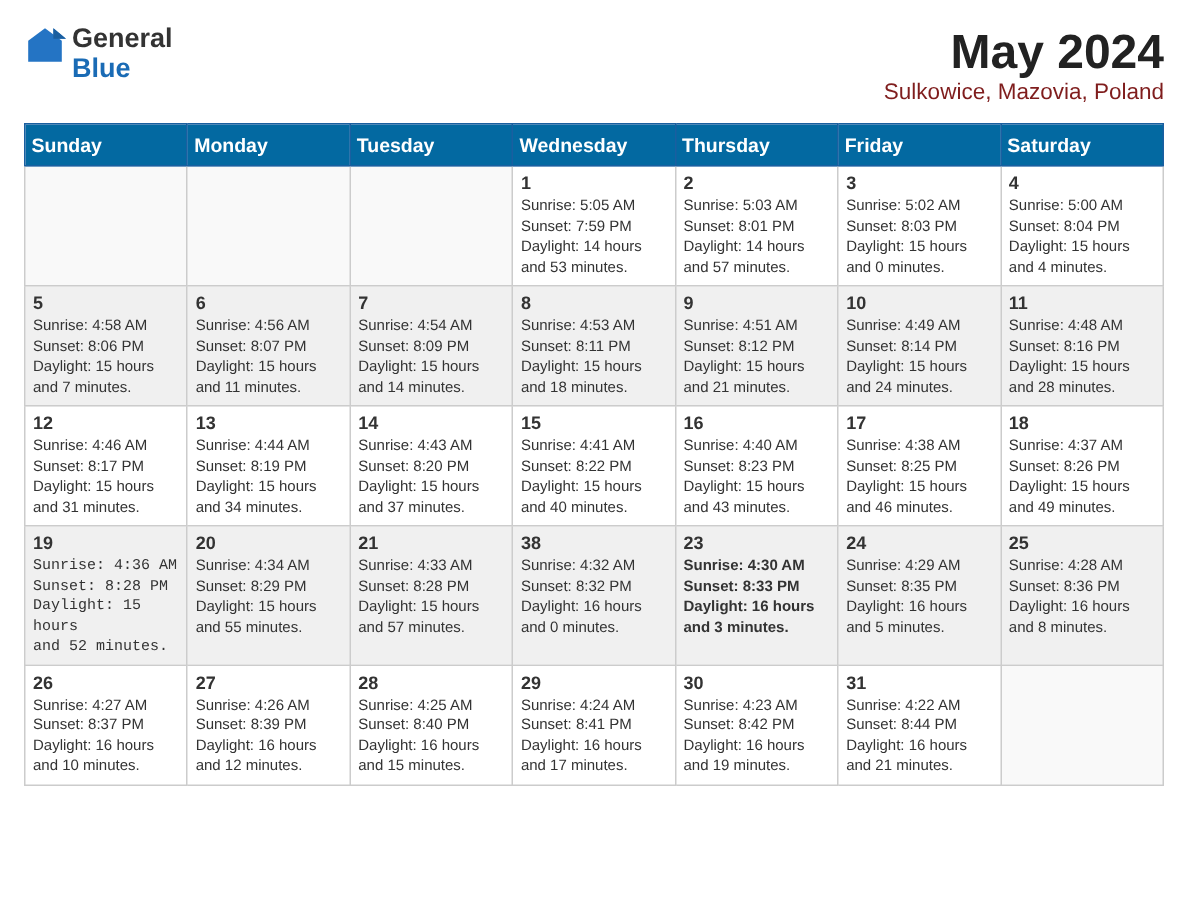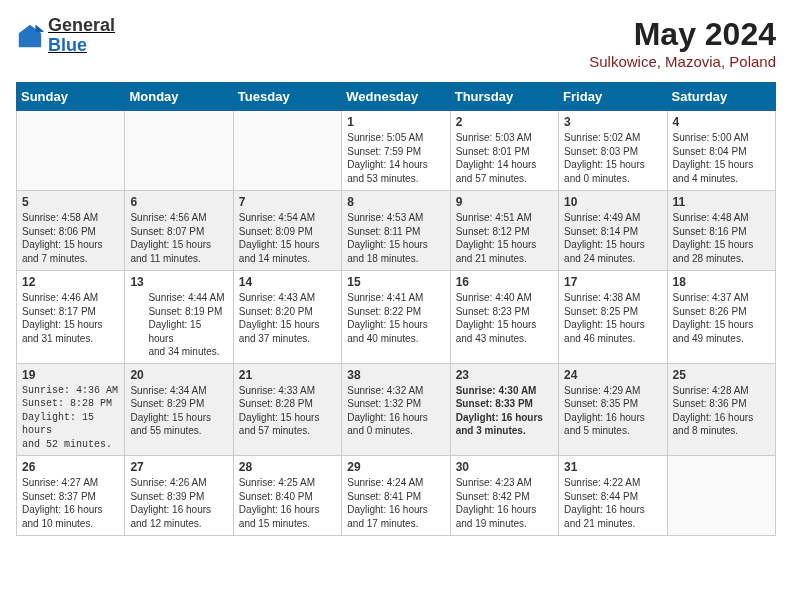--- a/index.html
+++ b/index.html
@@ -11,23 +11,21 @@
       padding: 16px;
     }
     .header {
       display: flex;
       justify-content: space-between;
       align-items: flex-start;
       margin-bottom: 12px;
     }
     .logo {
       display: flex;
-      align-items: center;
       gap: 4px;
-      text-decoration: underline;
     }
     .logo-text {
       font-size: 18px;
       font-weight: bold;
       line-height: 1.1;
     }
     .logo-general { color: #333; }
     .logo-blue { color: #1a6bb5; }
     .logo-icon {
       width: 28px;
@@ -218,21 +216,21 @@
       <tr>
         <td>
           <span class="day-num">12</span>
           <div class="day-info" style="white-space: pre-line;">Sunrise: 4:46 AM
 Sunset: 8:17 PM
 Daylight: 15 hours
 and 31 minutes.</div>
         </td>
         <td>
           <span class="day-num">13</span>
-          <div class="day-info" style="white-space: pre-line; margin-left: 18px;">Sunrise: 4:44 AM
+          <div class="day-info" style="white-space: pre-line;">Sunrise: 4:44 AM
 Sunset: 8:19 PM
 Daylight: 15 hours
 and 34 minutes.</div>
         </td>
         <td>
           <span class="day-num">14</span>
           <div class="day-info" style="white-space: pre-line;">Sunrise: 4:43 AM
 Sunset: 8:20 PM
 Daylight: 15 hours
 and 37 minutes.</div>
@@ -284,21 +282,21 @@
         <td>
           <span class="day-num">21</span>
           <div class="day-info" style="white-space: pre-line;">Sunrise: 4:33 AM
 Sunset: 8:28 PM
 Daylight: 15 hours
 and 57 minutes.</div>
         </td>
         <td>
           <span class="day-num">38</span>
           <div class="day-info" style="white-space: pre-line;">Sunrise: 4:32 AM
-Sunset: 1:32 PM
+Sunset: 8:32 PM
 Daylight: 16 hours
 and 0 minutes.</div>
         </td>
         <td>
           <span class="day-num">23</span>
           <div class="day-info" style="white-space: pre-line; font-weight: bold;">Sunrise: 4:30 AM
 Sunset: 8:33 PM
 Daylight: 16 hours
 and 3 minutes.</div>
         </td>

